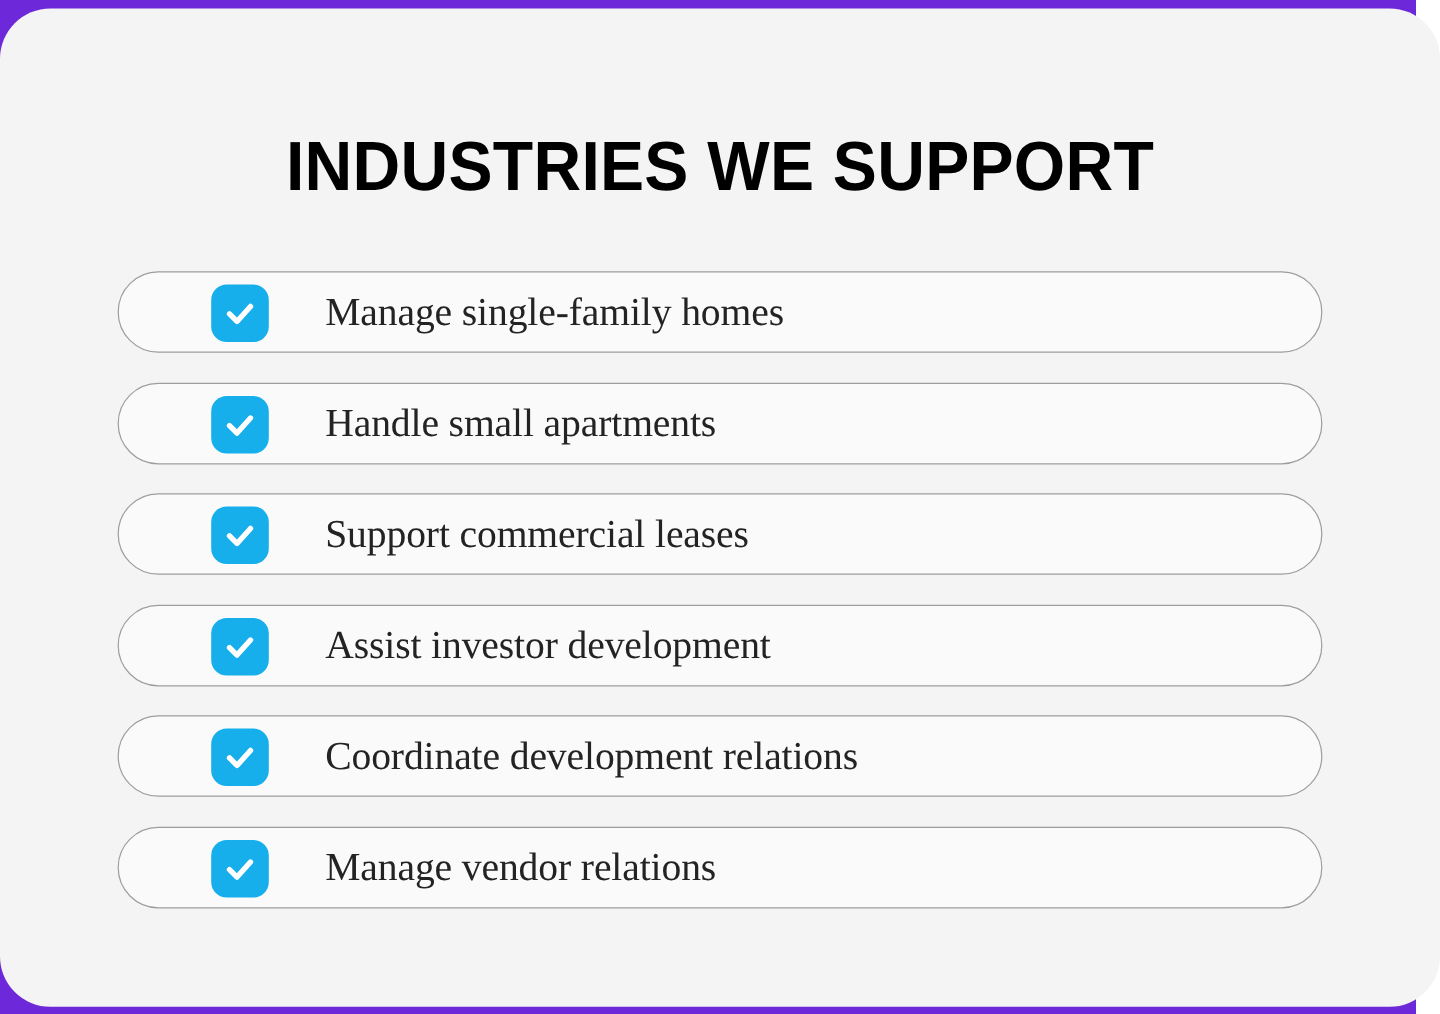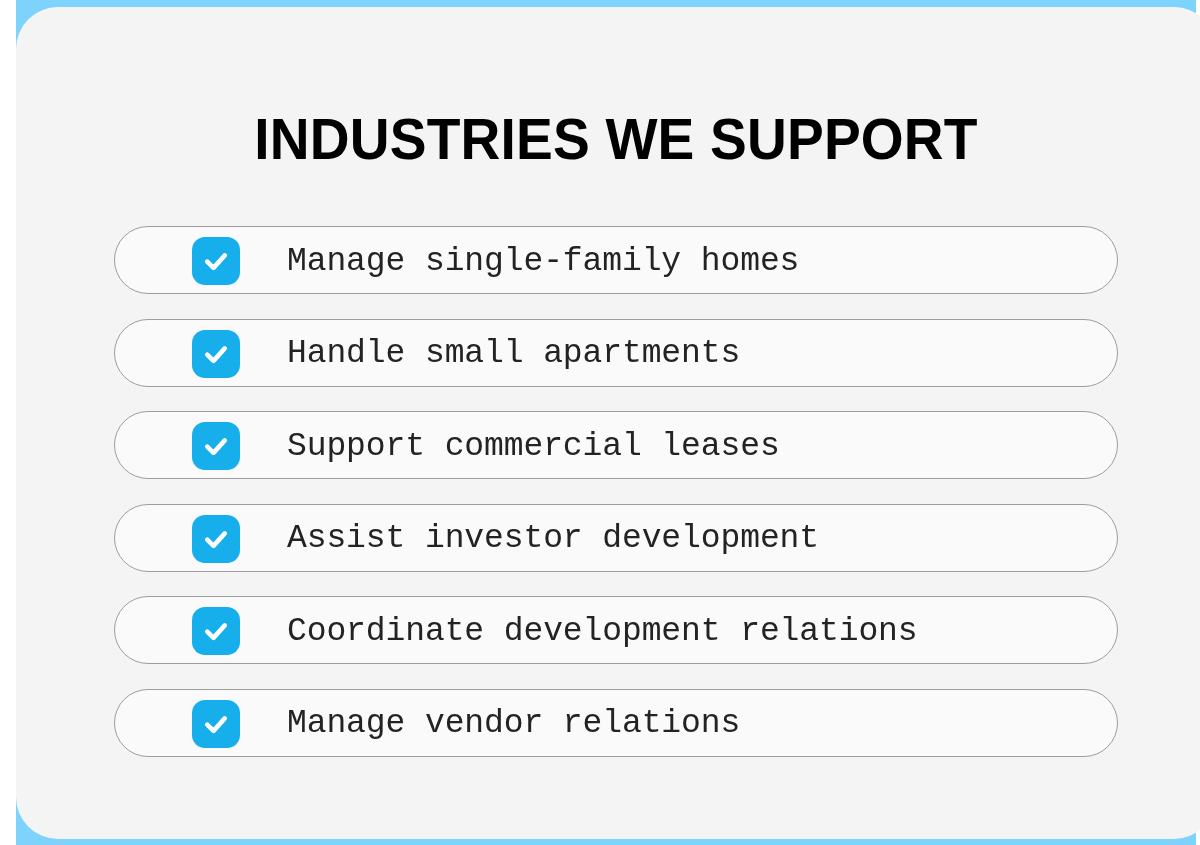--- a/index.html
+++ b/index.html
@@ -11,22 +11,21 @@
     width: 1200px;
     height: 845px;
     font-family: "Liberation Sans", sans-serif;
     overflow: hidden;
   }
 
   .page {
     position: relative;
     width: 1180px;
     height: 845px;
-    background: #7dd3fc;
-    margin-left: 16px;
+    background: #6d28d9;
   }
 
   
   .card {
     position: absolute;
     left: 0px;
     top: 7px;
     width: 1200px;
     height: 832px;
     background: #f4f4f4;
@@ -92,21 +91,21 @@
     height: 30px;
   }
 
   .row-label {
     position: absolute;
     left: 172px;
     top: 0;
     height: 68px;
     display: flex;
     align-items: center;
-    font-family: Liberation Mono, monospace;
+    font-family: Liberation Serif, serif;
     font-size: 33px;
     font-weight: 400;
     color: #232323;
     letter-spacing: -0.1px;
     white-space: nowrap;
   }
 </style>
 </head>
 <body>
 

